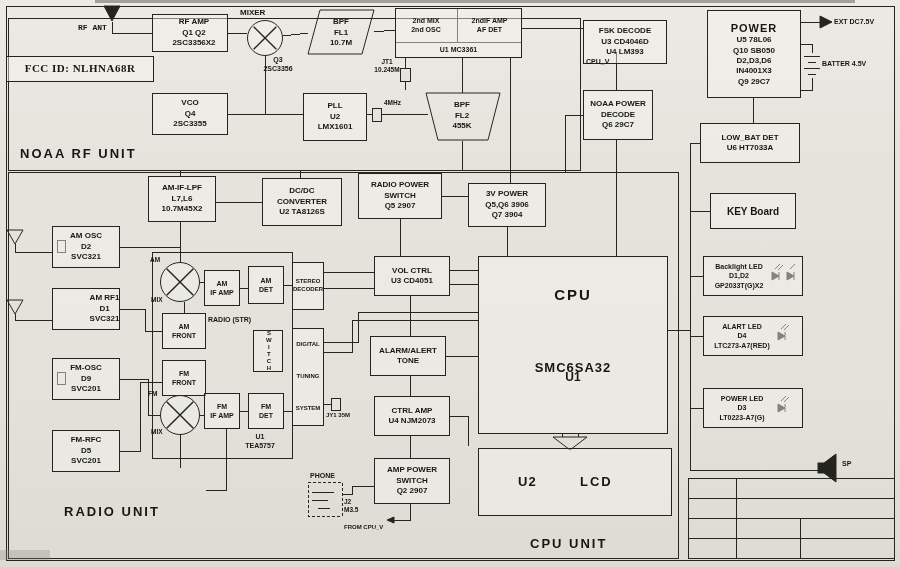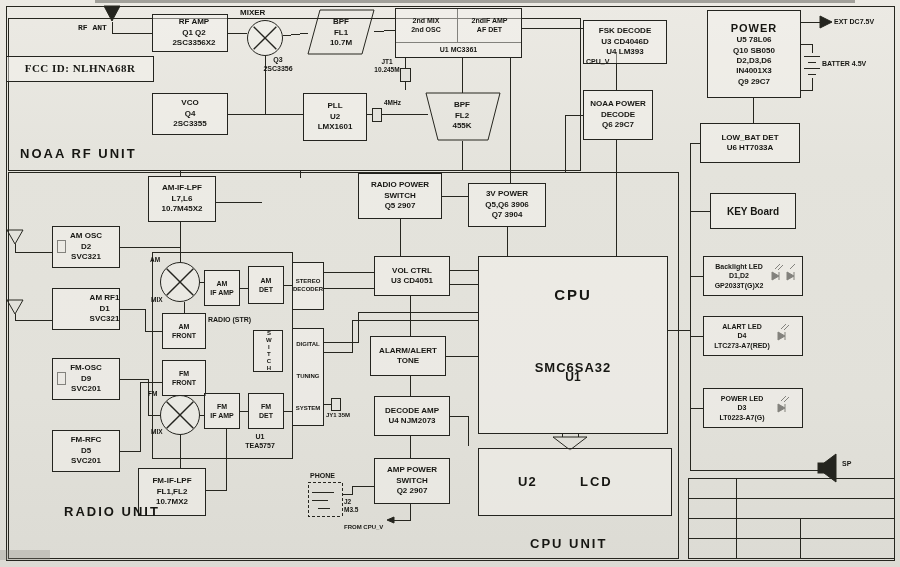--- a/index.html
+++ b/index.html
@@ -287,20 +287,23 @@
 Q6 29C7</div>
   <div class="blk" style="left:700px;top:123px;width:100px;height:40px;">LOW_BAT DET
 U6 HT7033A</div>
   <div class="blk" style="left:710px;top:193px;width:86px;height:36px;font-size:10px;">KEY Board</div>
 
   <div class="lbl big" style="left:20px;top:146px;">NOAA RF UNIT</div>
 
   <div class="blk" style="left:148px;top:176px;width:68px;height:46px;">AM-IF-LPF
 L7,L6
 10.7M45X2</div>
+  <div class="blk" style="left:262px;top:178px;width:80px;height:48px;">DC/DC
+CONVERTER
+U2 TA8126S</div>
   <div class="blk" style="left:358px;top:173px;width:84px;height:46px;">RADIO POWER
 SWITCH
 Q5 2907</div>
   <div class="blk" style="left:468px;top:183px;width:78px;height:44px;">3V POWER
 Q5,Q6 3906
 Q7 3904</div>
 
   <div class="blk" style="left:52px;top:226px;width:68px;height:42px;">AM OSC
 D2
 SVC321</div>
@@ -352,29 +355,26 @@
   <div class="blk s6" style="left:292px;top:262px;width:32px;height:48px;">STEREO
 DECODER</div>
   <div class="blk vert" style="left:253px;top:330px;width:30px;height:42px;">SWITCH</div>
   <div class="blk stack" style="left:292px;top:328px;width:32px;height:98px;">
     <span>DIGITAL</span>
     <span>TUNING</span>
     <span>SYSTEM</span>
   </div>
   <div class="lbl s6" style="left:326px;top:412px;">JY1 35M</div>
 
-  <div class="blk" style="left:138px;top:468px;width:68px;height:48px;">FM-IF-LPF
-FL1,FL2
-10.7MX2</div>
 
   <div class="blk" style="left:374px;top:256px;width:76px;height:40px;">VOL CTRL
 U3 CD4051</div>
   <div class="blk" style="left:370px;top:336px;width:76px;height:40px;">ALARM/ALERT
 TONE</div>
-  <div class="blk" style="left:374px;top:396px;width:76px;height:40px;">DECODE AMP
+  <div class="blk" style="left:374px;top:396px;width:76px;height:40px;">CTRL AMP
 U4 NJM2073</div>
   <div class="blk" style="left:374px;top:458px;width:76px;height:46px;">AMP POWER
 SWITCH
 Q2 2907</div>
 
   <div class="lbl s7" style="left:310px;top:472px;">PHONE</div>
   <div class="lbl s65" style="left:344px;top:498px;">J2
 M3.5</div>
   <div class="lbl s6" style="left:344px;top:524px;">FROM CPU_V</div>
 

